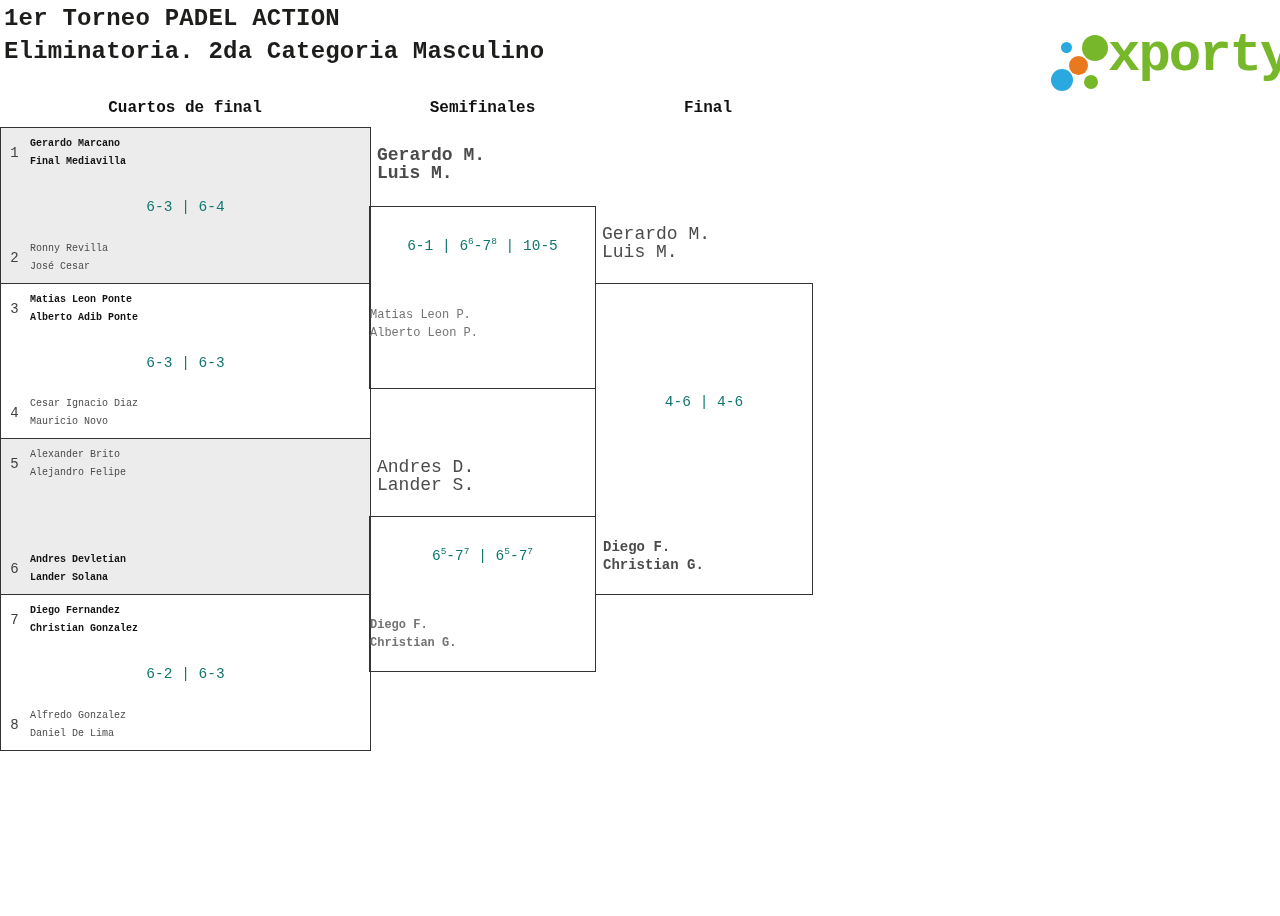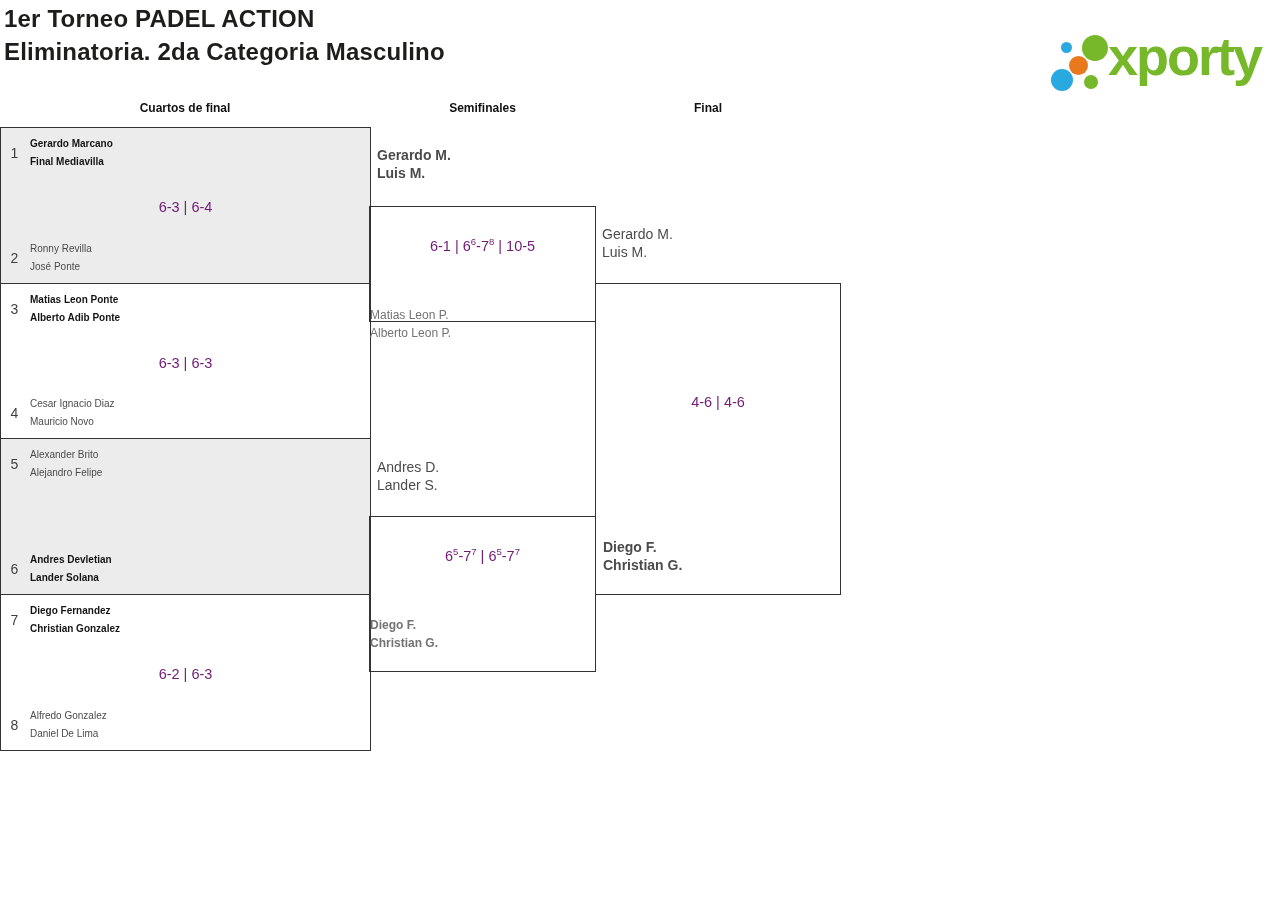--- a/index.html
+++ b/index.html
@@ -1,66 +1,66 @@
 <!DOCTYPE html>
 <html><head>
 <meta charset="utf-8">
 <style>
   html,body{margin:0;padding:0;background:#ffffff;}
   .canvas{
     position:relative;width:1280px;height:916px;background:#ffffff;
-    font-family:Liberation Sans, sans-serif;overflow:hidden;border-radius:9px;
+    font-family:Liberation Mono, monospace;overflow:hidden;border-radius:9px;
   }
   
   .title{
     position:absolute;left:4px;top:2px;
     font-size:24px;font-weight:700;color:#1d1d1b;line-height:33px;
     letter-spacing:0.2px;
   }
   .logo{position:absolute;left:1046px;top:4px;width:230px;height:72px;cursor:pointer;margin-top:28px;}
   .dot{position:absolute;border-radius:50%;}
   .logo-text{
     position:absolute;left:62px;top:-16px;
     font-size:54px;font-weight:800;letter-spacing:-2px;line-height:80px;
   }
   
   .round-header{
     position:absolute;top:97px;height:22px;
-    font-size:12px;font-weight:700;color:#111;text-align:center;line-height:22px;
+    font-size:16px;font-weight:700;color:#111;text-align:center;line-height:22px;
   }
   .rh-qf{left:0;width:370px;}
   .rh-sf{left:369px;width:227px;}
   .rh-f{left:595px;width:226px;}
   
   .box{position:absolute;border:1px solid #333;box-sizing:border-box;}
   .qf{left:0;width:371px;}
   .qf1{top:127px;height:157px;background:#ececec;}
   .qf2{top:283px;height:156px;background:#ffffff;}
   .qf3{top:438px;height:157px;background:#ececec;}
   .qf4{top:594px;height:157px;background:#ffffff;}
   .sf{left:369px;width:227px;background:transparent;}
-  .sf1{top:206px;height:116px;}
+  .sf1{top:206px;height:183px;}
   .sf2{top:516px;height:156px;padding-left:28px;}
-  .final-box{left:595px;width:246px;top:283px;height:312px;background:transparent;}
+  .final-box{left:595px;width:218px;top:283px;height:312px;background:transparent;}
   
   .team-row{position:absolute;left:7px;right:8px;display:flex;align-items:center;gap:9px;}
   .team-row.t1{top:7px;}
   .team-row.t2{bottom:8px;}
   .seed{width:13px;text-align:center;font-size:14px;color:#3f3f3f;flex:none;}
   .names{font-size:10px;line-height:17.5px;color:#4b4b4b;}
   .winner{font-weight:700;color:#141414;}
   .score{
     position:absolute;left:0;right:0;text-align:center;
-    font-size:14.5px;color:#701a75;line-height:18px;
+    font-size:14.5px;color:#0f766e;line-height:18px;
   }
   .qf .score{top:70px;}
   .sf .score{top:30px;}
   .final-box .score{top:109px;}
   .score sup{font-size:9.5px;line-height:0;}
-  .feed-names{position:absolute;font-size:14px;line-height:18px;color:#4b4b4b;}
+  .feed-names{position:absolute;font-size:18px;line-height:18px;color:#4b4b4b;}
   .sf .inner-names{position:absolute;left:0;top:99px;font-size:12px;line-height:18px;color:#737373;}
   .final-box .inner-names{position:absolute;left:7px;top:255px;font-size:14px;line-height:17.5px;color:#4b4b4b;}
 </style>
 </head>
 <body>
 
 <div class="canvas">
 
   <div class="title">
     <div>1er Torneo PADEL ACTION</div>
@@ -86,21 +86,21 @@
       <div class="names winner">
         <div>Gerardo Marcano</div>
         <div>Final Mediavilla</div>
       </div>
     </div>
     <div class="score">6-3 | 6-4</div>
     <div class="team-row t2">
       <span class="seed">2</span>
       <div class="names">
         <div>Ronny Revilla</div>
-        <div>José Ponte</div>
+        <div>José Cesar</div>
       </div>
     </div>
   </div>
 
   <div class="box qf qf2">
     <div class="team-row t1">
       <span class="seed">3</span>
       <div class="names winner">
         <div>Matias Leon Ponte</div>
         <div>Alberto Adib Ponte</div>

